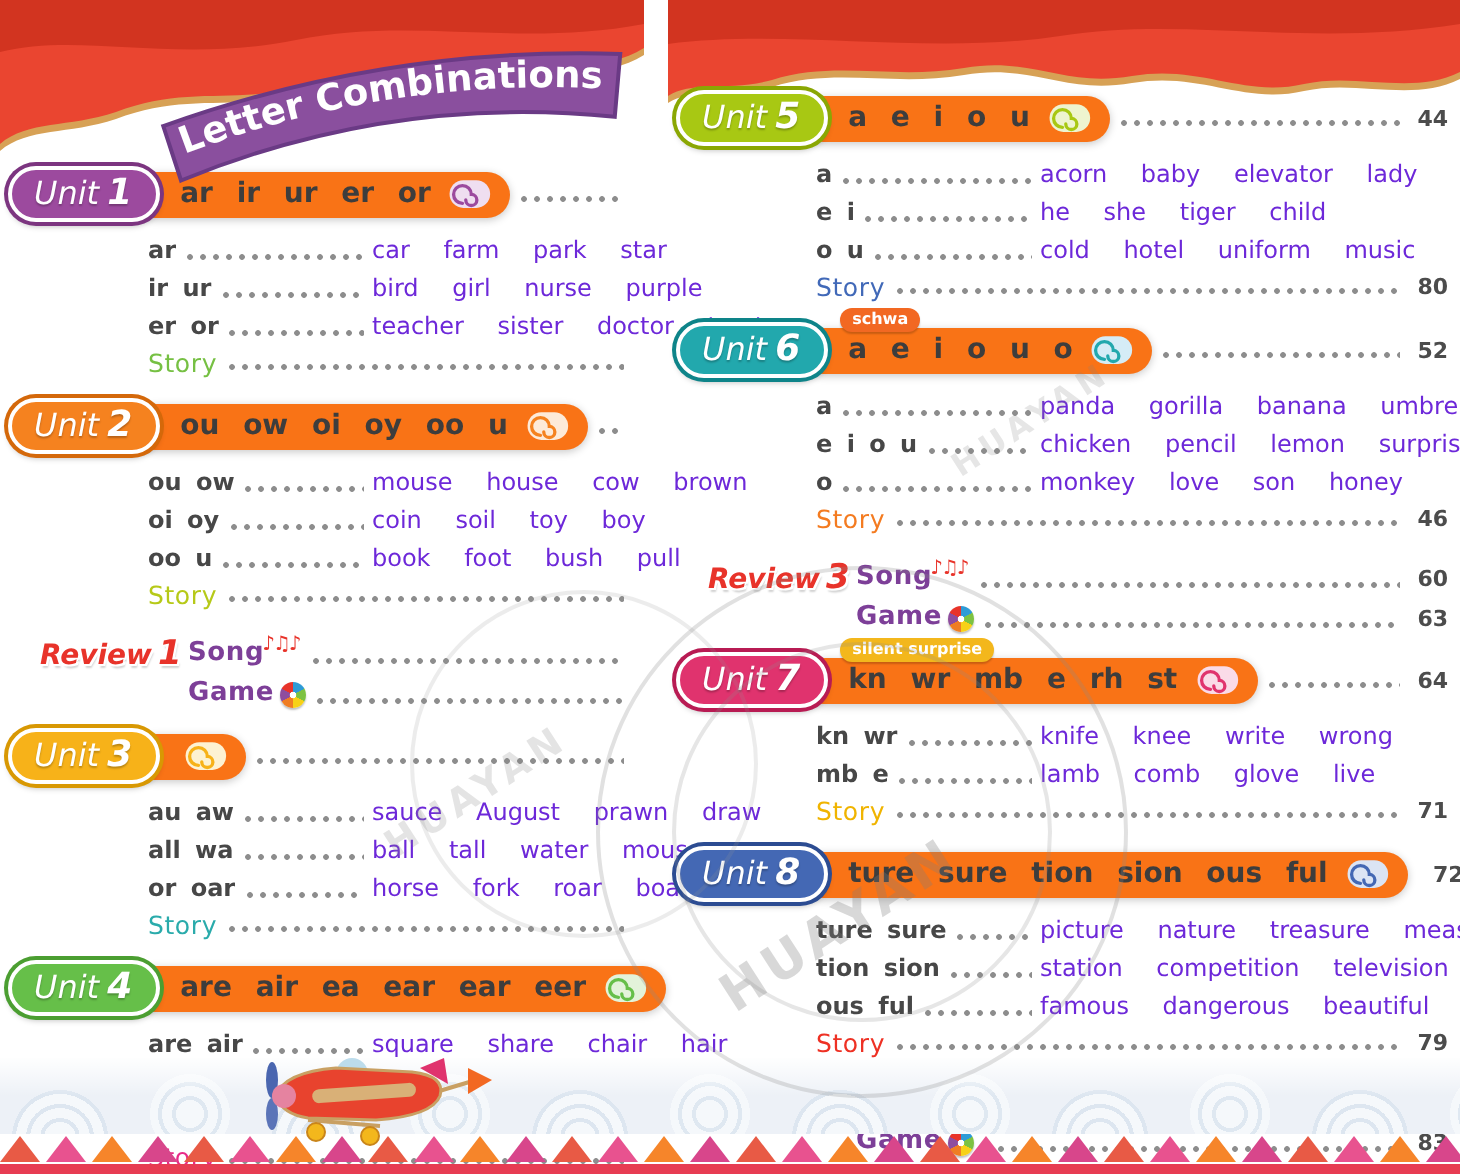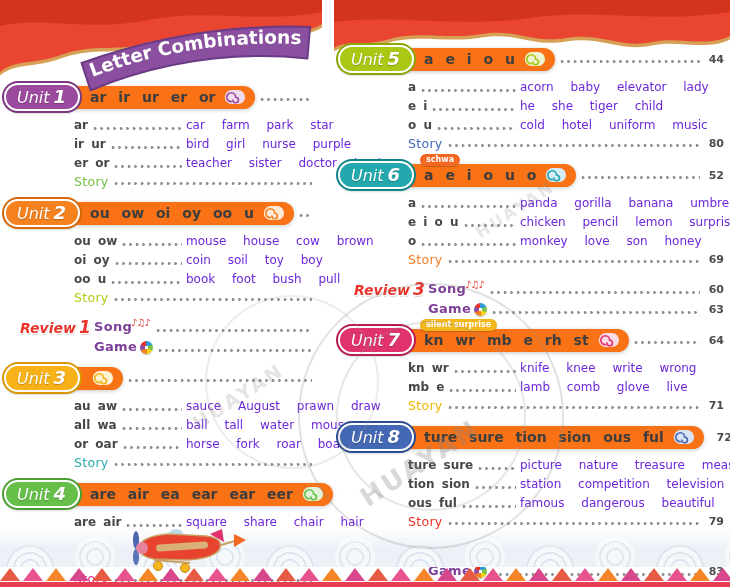--- a/index.html
+++ b/index.html
@@ -414,21 +414,21 @@
         <div class="urow">
             <span class="lead">
               <span class="key">o</span>
               <span class="dots"></span>
             </span>
             <span class="words">monkey love son honey</span>
           </div>
         <div class="urow">
             <span class="stl s6">Story</span>
             <span class="dots"></span>
-            <span class="pg">69</span>
+            <span class="pg">46</span>
           </div>
       </div>
 
       <div class="review">
         <div class="rlabel">
             <span class="rlab">Review</span>
             <span class="rnum">3</span>
           </div>
         <div class="rrows">
           <div class="rrow">

